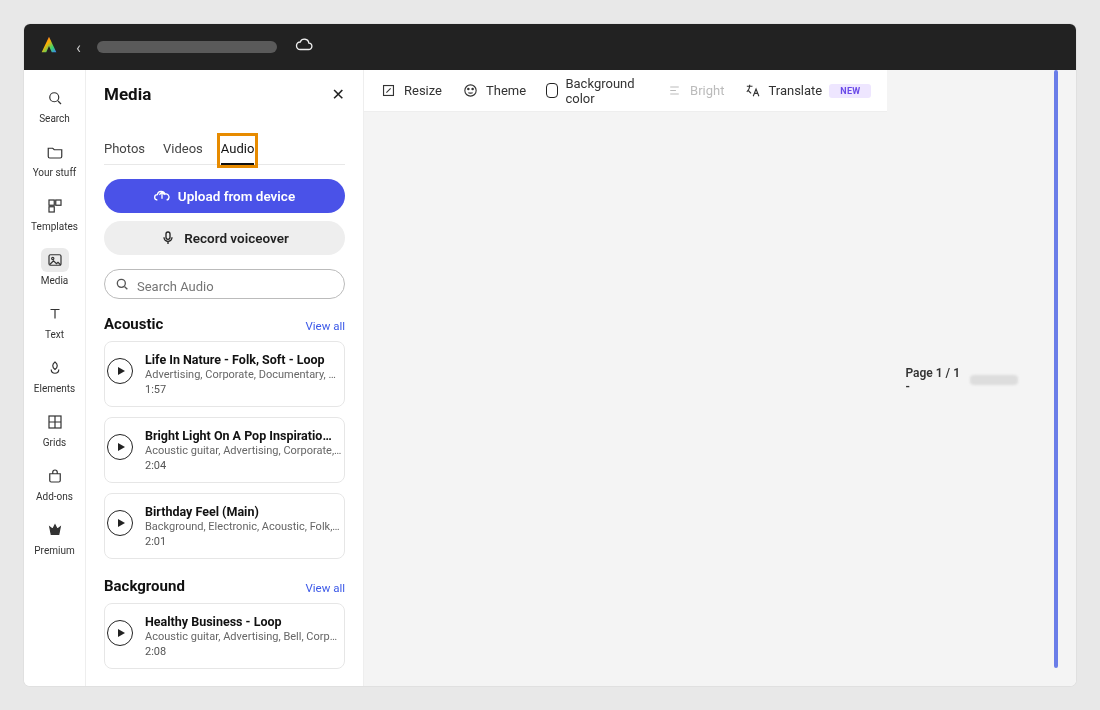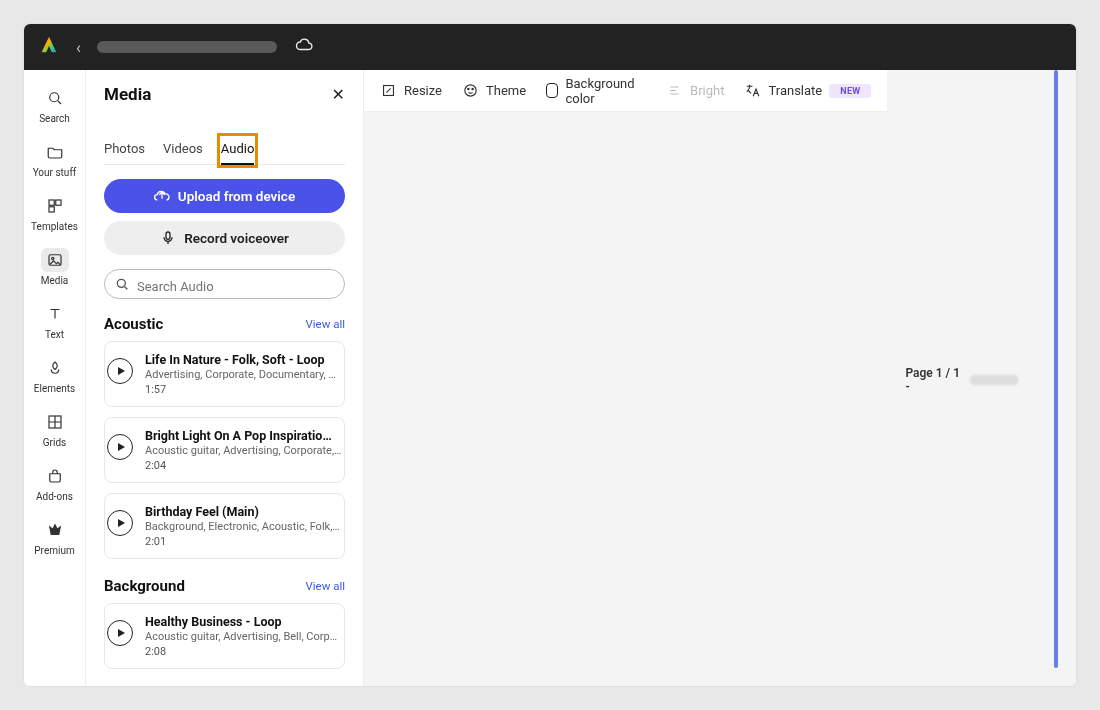--- a/index.html
+++ b/index.html
@@ -26,21 +26,21 @@
   .tab.active { font-weight: 400; color: #111; position: relative; }
   .tab.active::after { content: ""; position: absolute; left: 0; right: 0; bottom: -1px; height: 2px; background: #111; }
   .tab.highlighted { outline: 3px solid #e78b00; outline-offset: 1px; }
   .btn { width: 100%; height: 34px; border-radius: 18px; display: flex; align-items: center; justify-content: center; gap: 8px; font-size: 13.5px; font-weight: 600; cursor: pointer; border: none; }
   .btn-primary { background: #4a52e8; color: #fff; margin-bottom: 8px; }
   .btn-secondary { background: #eee; color: #222; margin-bottom: 14px; }
   .search-wrap { position: relative; margin-bottom: 16px; }
   .search-wrap svg { position: absolute; left: 10px; top: 7px; width: 16px; height: 16px; stroke: #555; fill: none; stroke-width: 2; }
   .search-input { width: 100%; height: 30px; border-radius: 16px; border: 1px solid #bbb; padding: 4px 12px 0 32px; font-size: 13px; outline: none; }
   .scroll { flex: 1; overflow-y: auto; }
-  .section-head { display: flex; justify-content: space-between; align-items: center; margin-bottom: 8px; }
+  .section-head { display: flex; justify-content: space-between; align-items: flex-end; margin-bottom: 8px; }
   .section-title { font-size: 15px; font-weight: 700; color: #111; }
   .view-all { font-size: 11.5px; color: #3d5ae8; cursor: pointer; }
   .track-card { border: 1px solid #e6e6e6; border-radius: 8px; padding: 10px 2px; display: flex; gap: 12px; align-items: flex-start; margin-bottom: 10px; cursor: pointer; }
   .play-btn { width: 26px; height: 26px; border-radius: 50%; border: 1.5px solid #222; display: flex; align-items: center; justify-content: center; flex-shrink: 0; margin-top: 6px; }
   .play-btn::before { content: ""; width: 0; height: 0; border-left: 7px solid #222; border-top: 4.5px solid transparent; border-bottom: 4.5px solid transparent; margin-left: 2px; }
   .track-meta { min-width: 0; }
   .track-title { font-size: 12.5px; font-weight: 700; color: #111; white-space: nowrap; overflow: hidden; text-overflow: ellipsis; }
   .track-tags { font-size: 11px; color: #666; white-space: nowrap; overflow: hidden; text-overflow: ellipsis; margin-top: 1px; }
   .track-dur { font-size: 11px; color: #555; margin-top: 2px; }
   .canvas-area { flex: 1; background: #f4f4f4; display: flex; flex-direction: row; min-width: 0; }

